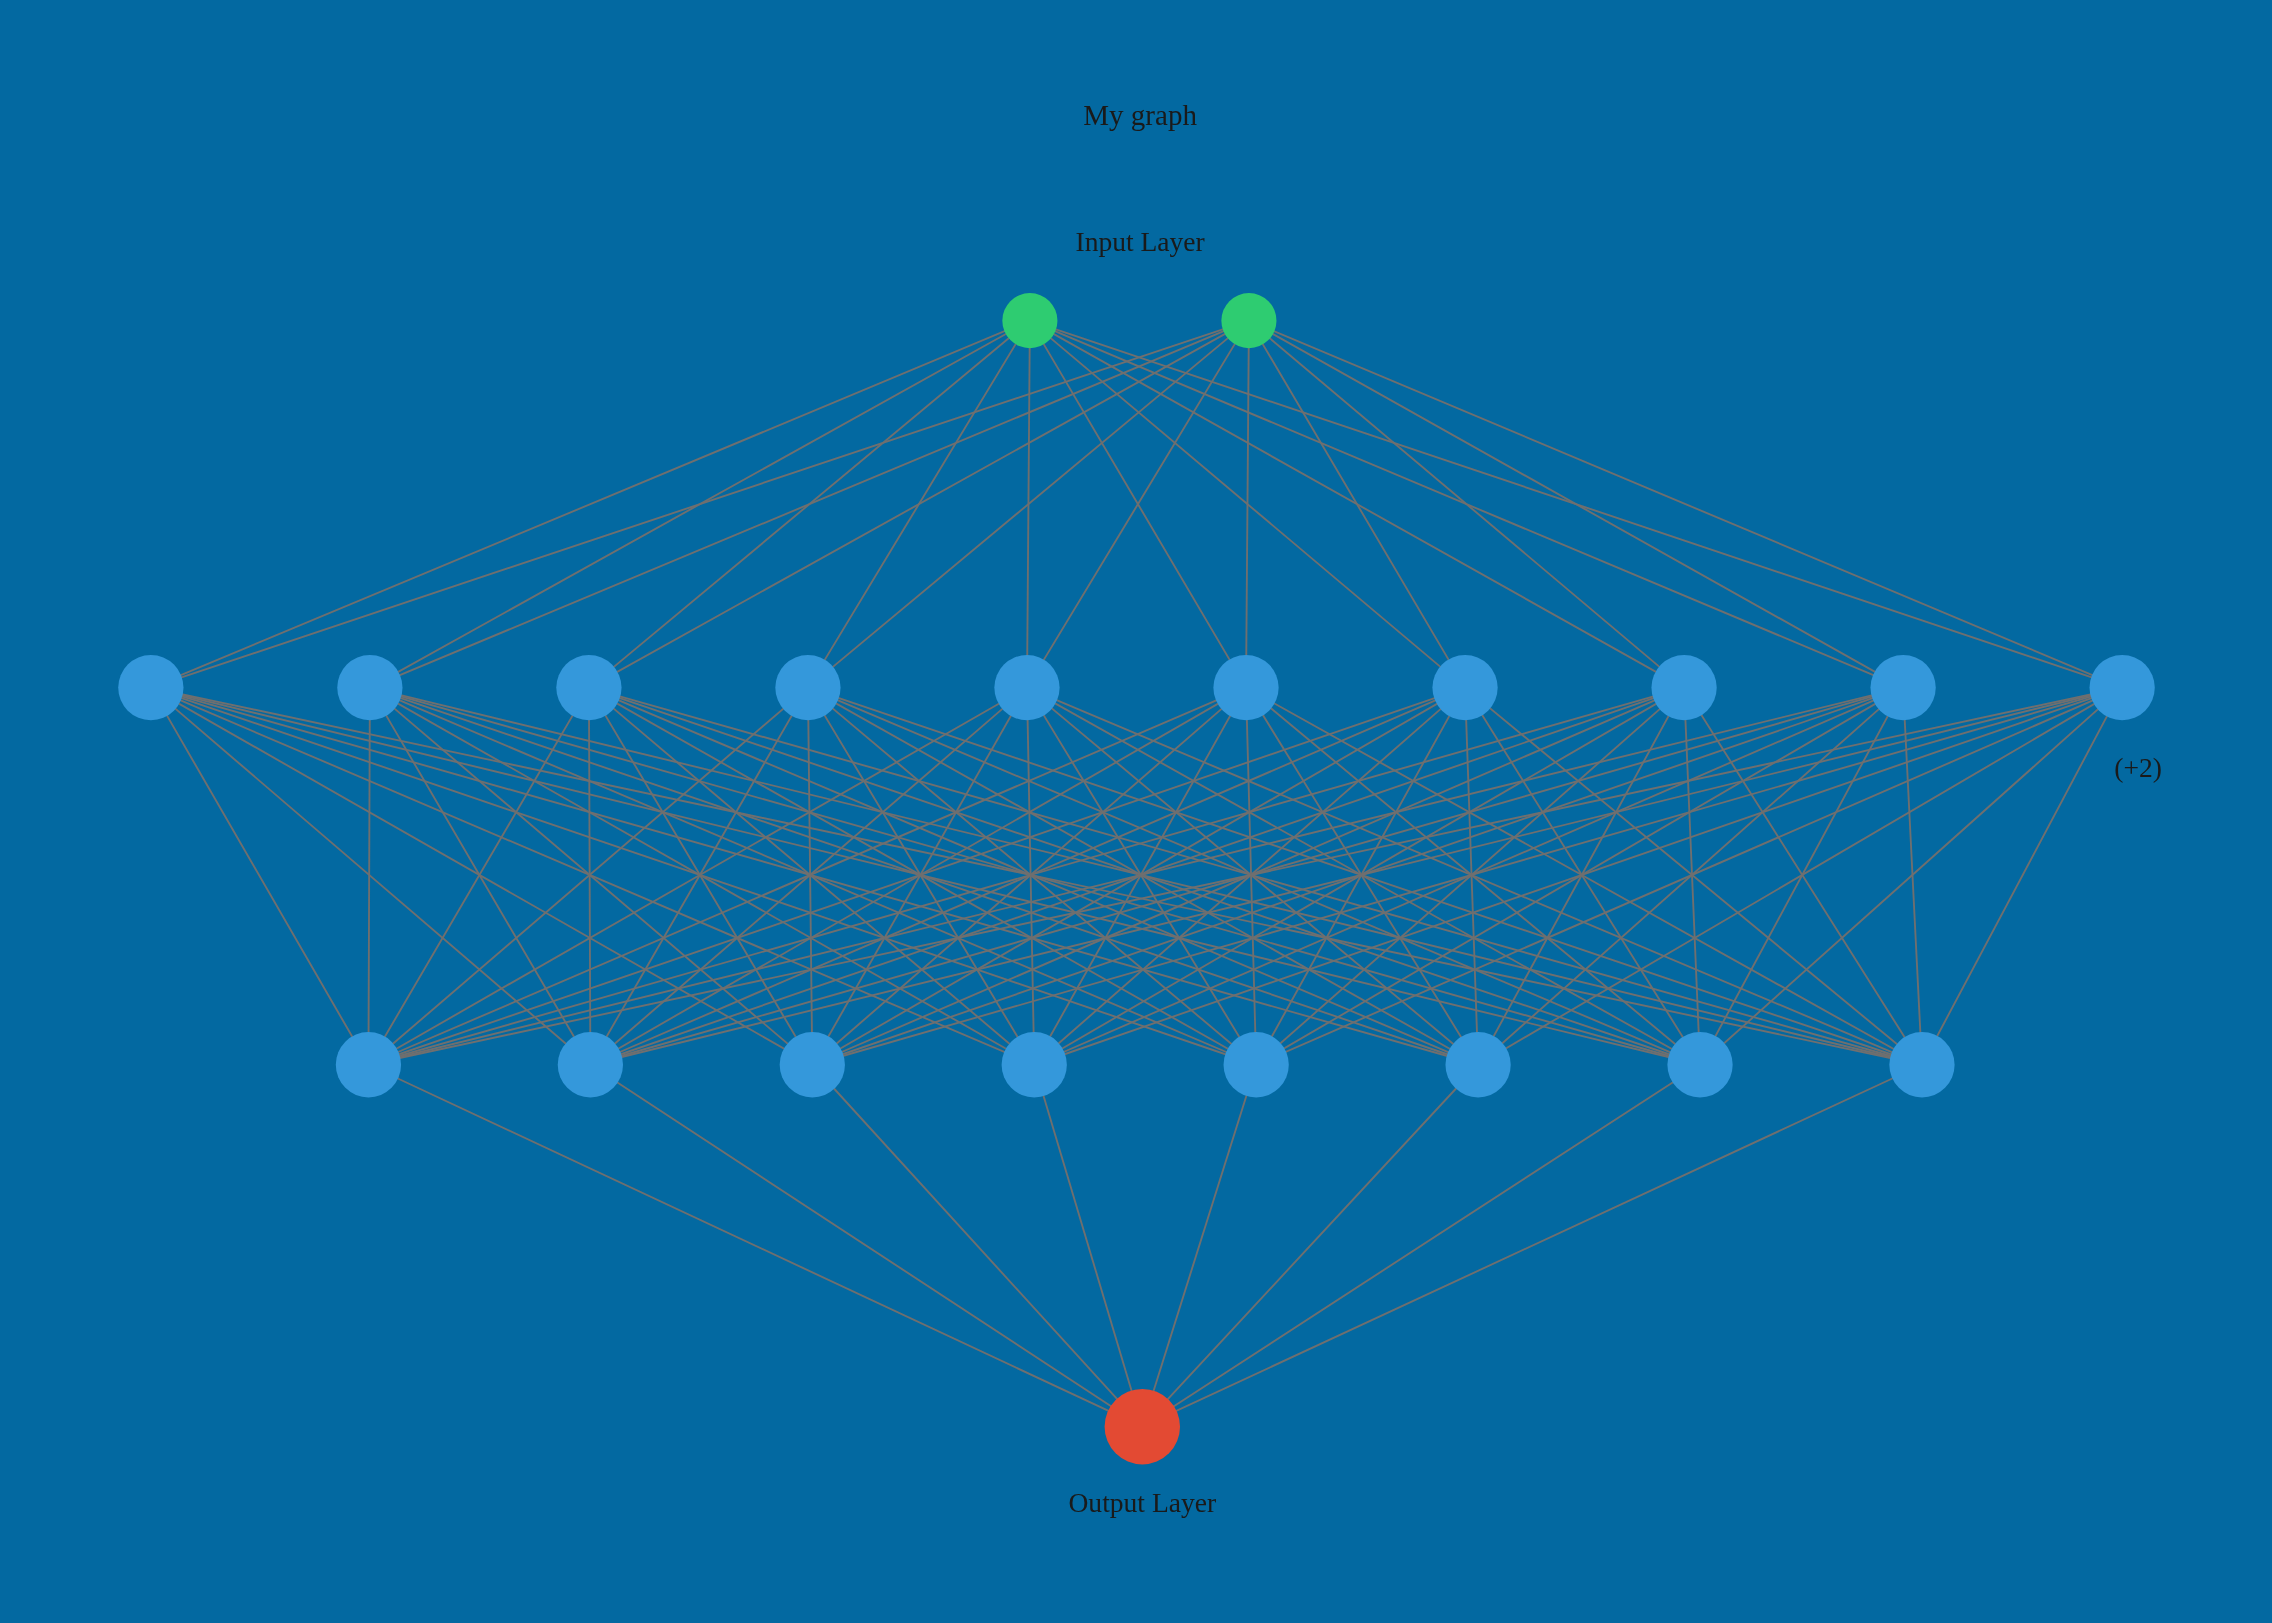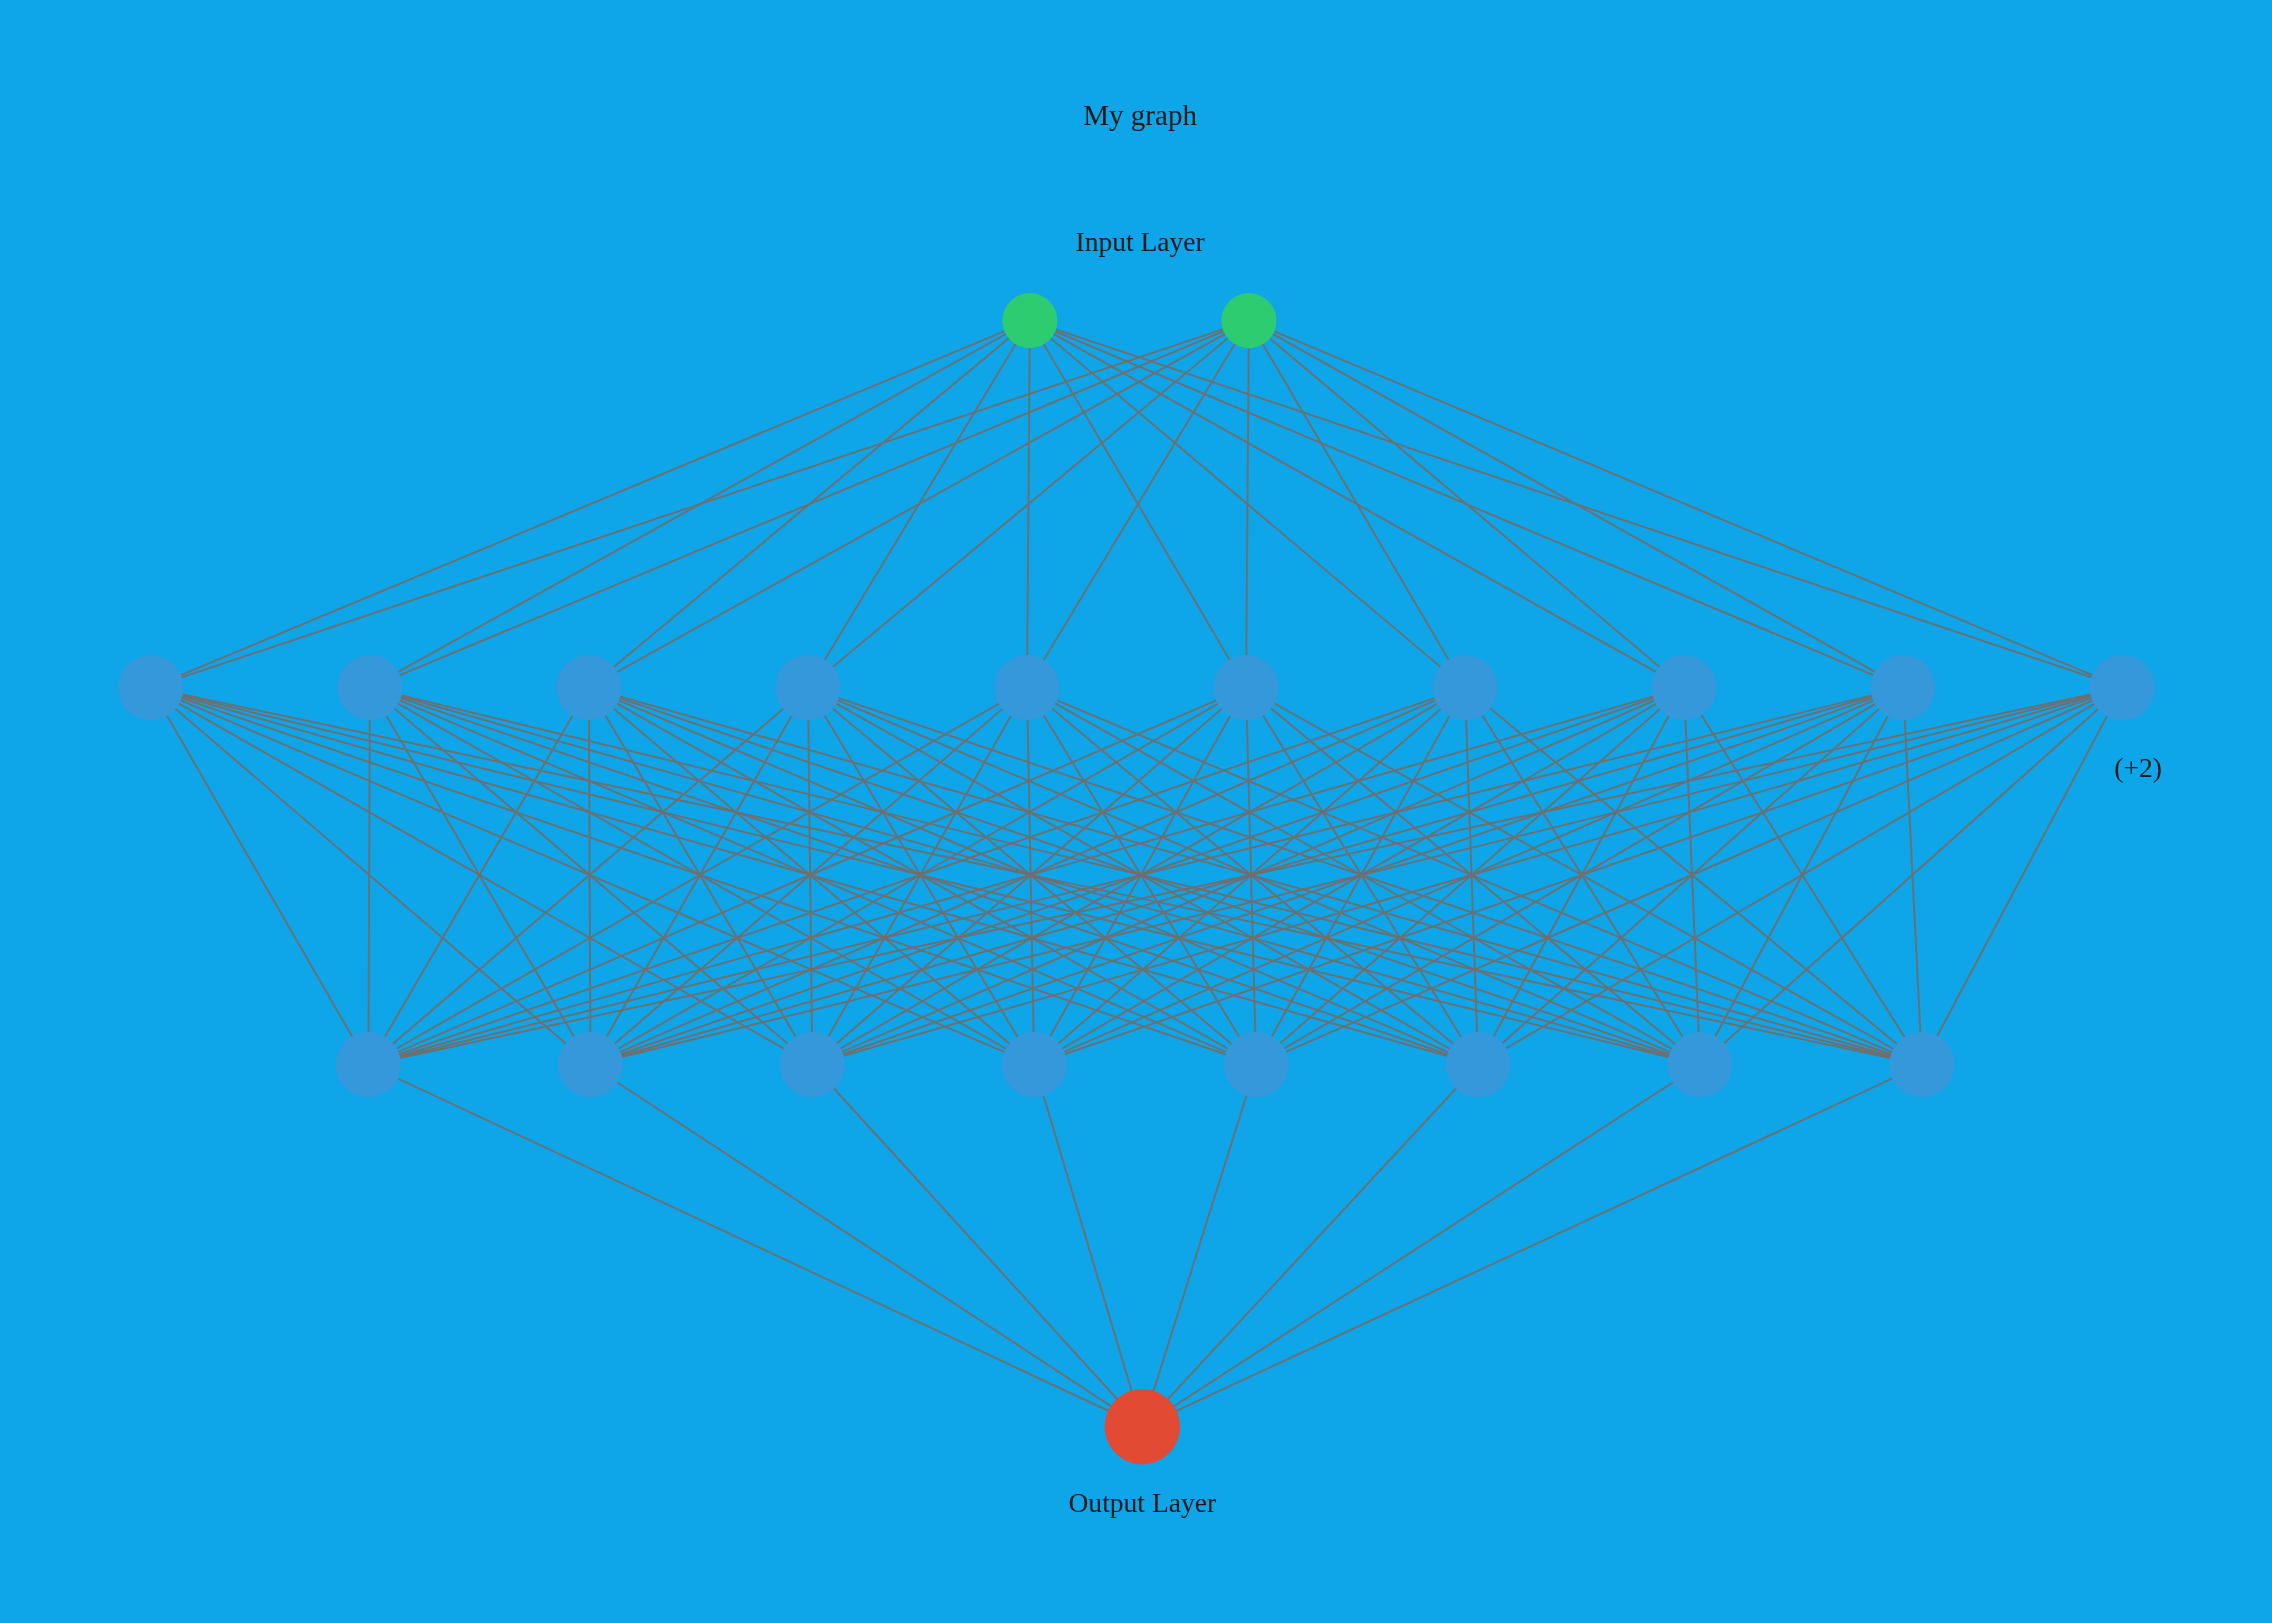--- a/index.html
+++ b/index.html
@@ -7,21 +7,21 @@
     padding: 0;
     background: #ffffff;
   }
   body {
     font-family: "Liberation Serif", "DejaVu Serif", serif;
   }
   #graph-root {
     position: relative;
     width: 2273px;
     height: 1624px;
-    background: #0ea5e9;
+    background: #0369a1;
     overflow: hidden;
   }
   #graph-svg {
     position: absolute;
     top: 0;
     left: 0;
     width: 2273px;
     height: 1624px;
     display: block;
   }

